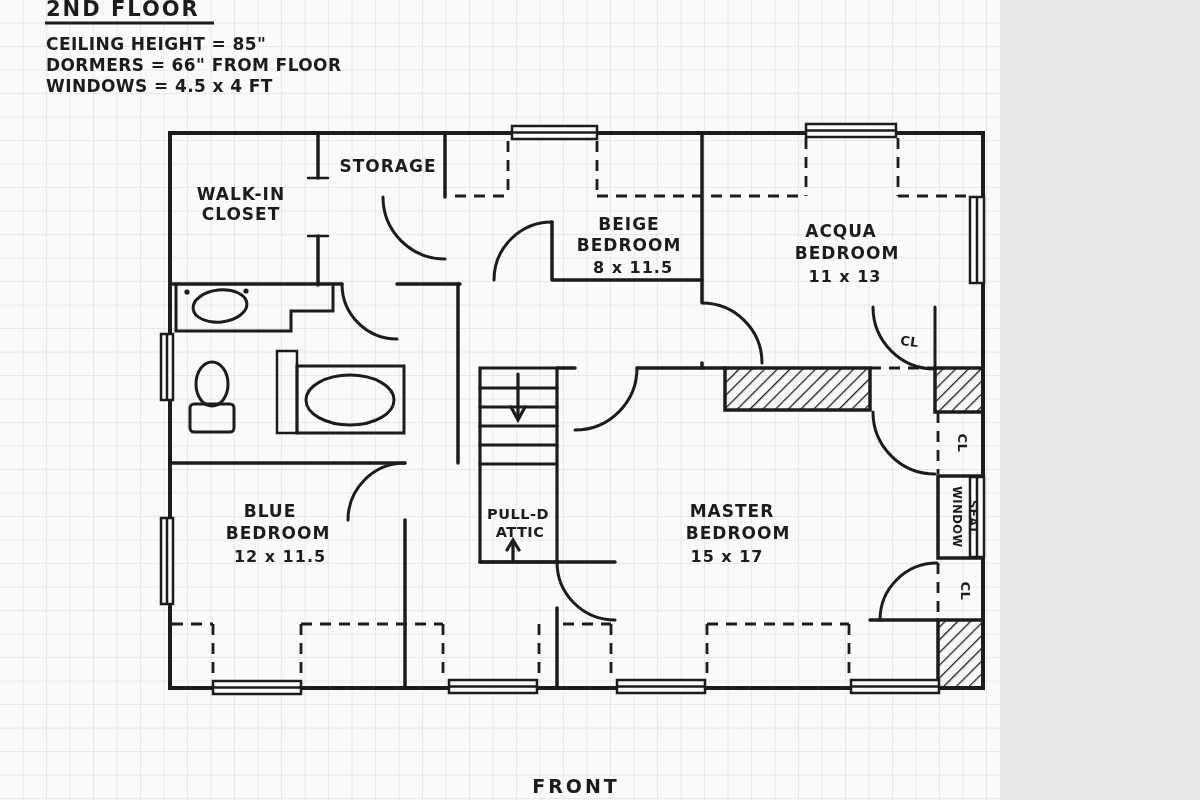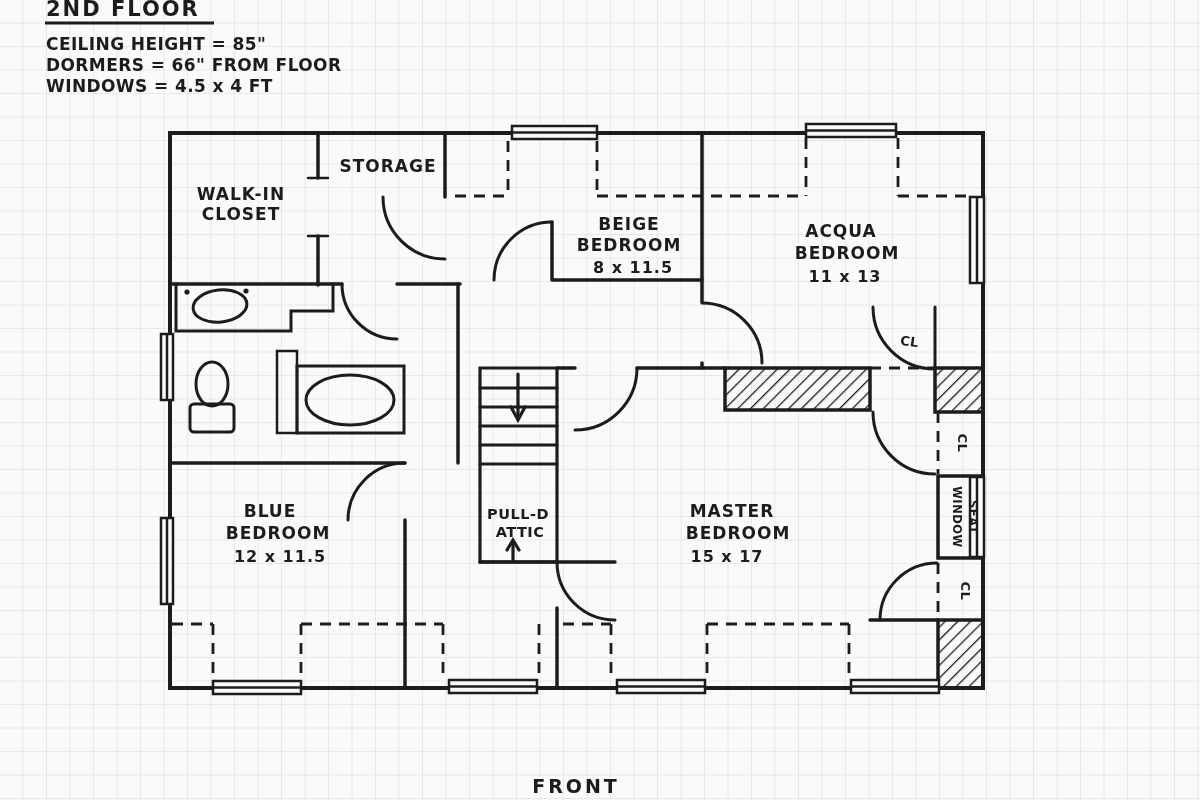--- a/index.html
+++ b/index.html
@@ -1,16 +1,16 @@
 <!DOCTYPE html>
 <html><head>
 <meta charset="utf-8">
 <style>
   html,body{margin:0;padding:0;background:#e8e8e8;}
-  .stage{width:1200px;height:800px;position:relative;overflow:hidden;background:#fafaf8;
+  .stage{width:1000px;height:800px;position:relative;overflow:hidden;background:#fafaf8;
          font-family:"DejaVu Sans","Liberation Sans",sans-serif;}
   svg text{fill:#1c1c1c;font-family:"DejaVu Sans","Liberation Sans",sans-serif;font-weight:700;}
   .room-name{font-size:17px;letter-spacing:1px;}
   .room-dim{font-size:16px;letter-spacing:1px;}
   .small-label{font-size:14.5px;letter-spacing:0.5px;}
   .cl-label{font-size:13px;letter-spacing:0.5px;}
   .ws-label{font-size:11.5px;letter-spacing:0.5px;}
   .title-text{font-size:21px;letter-spacing:2px;}
   .note-text{font-size:17px;font-weight:600;letter-spacing:0.4px;}
   .front-text{font-size:19px;letter-spacing:3px;}

